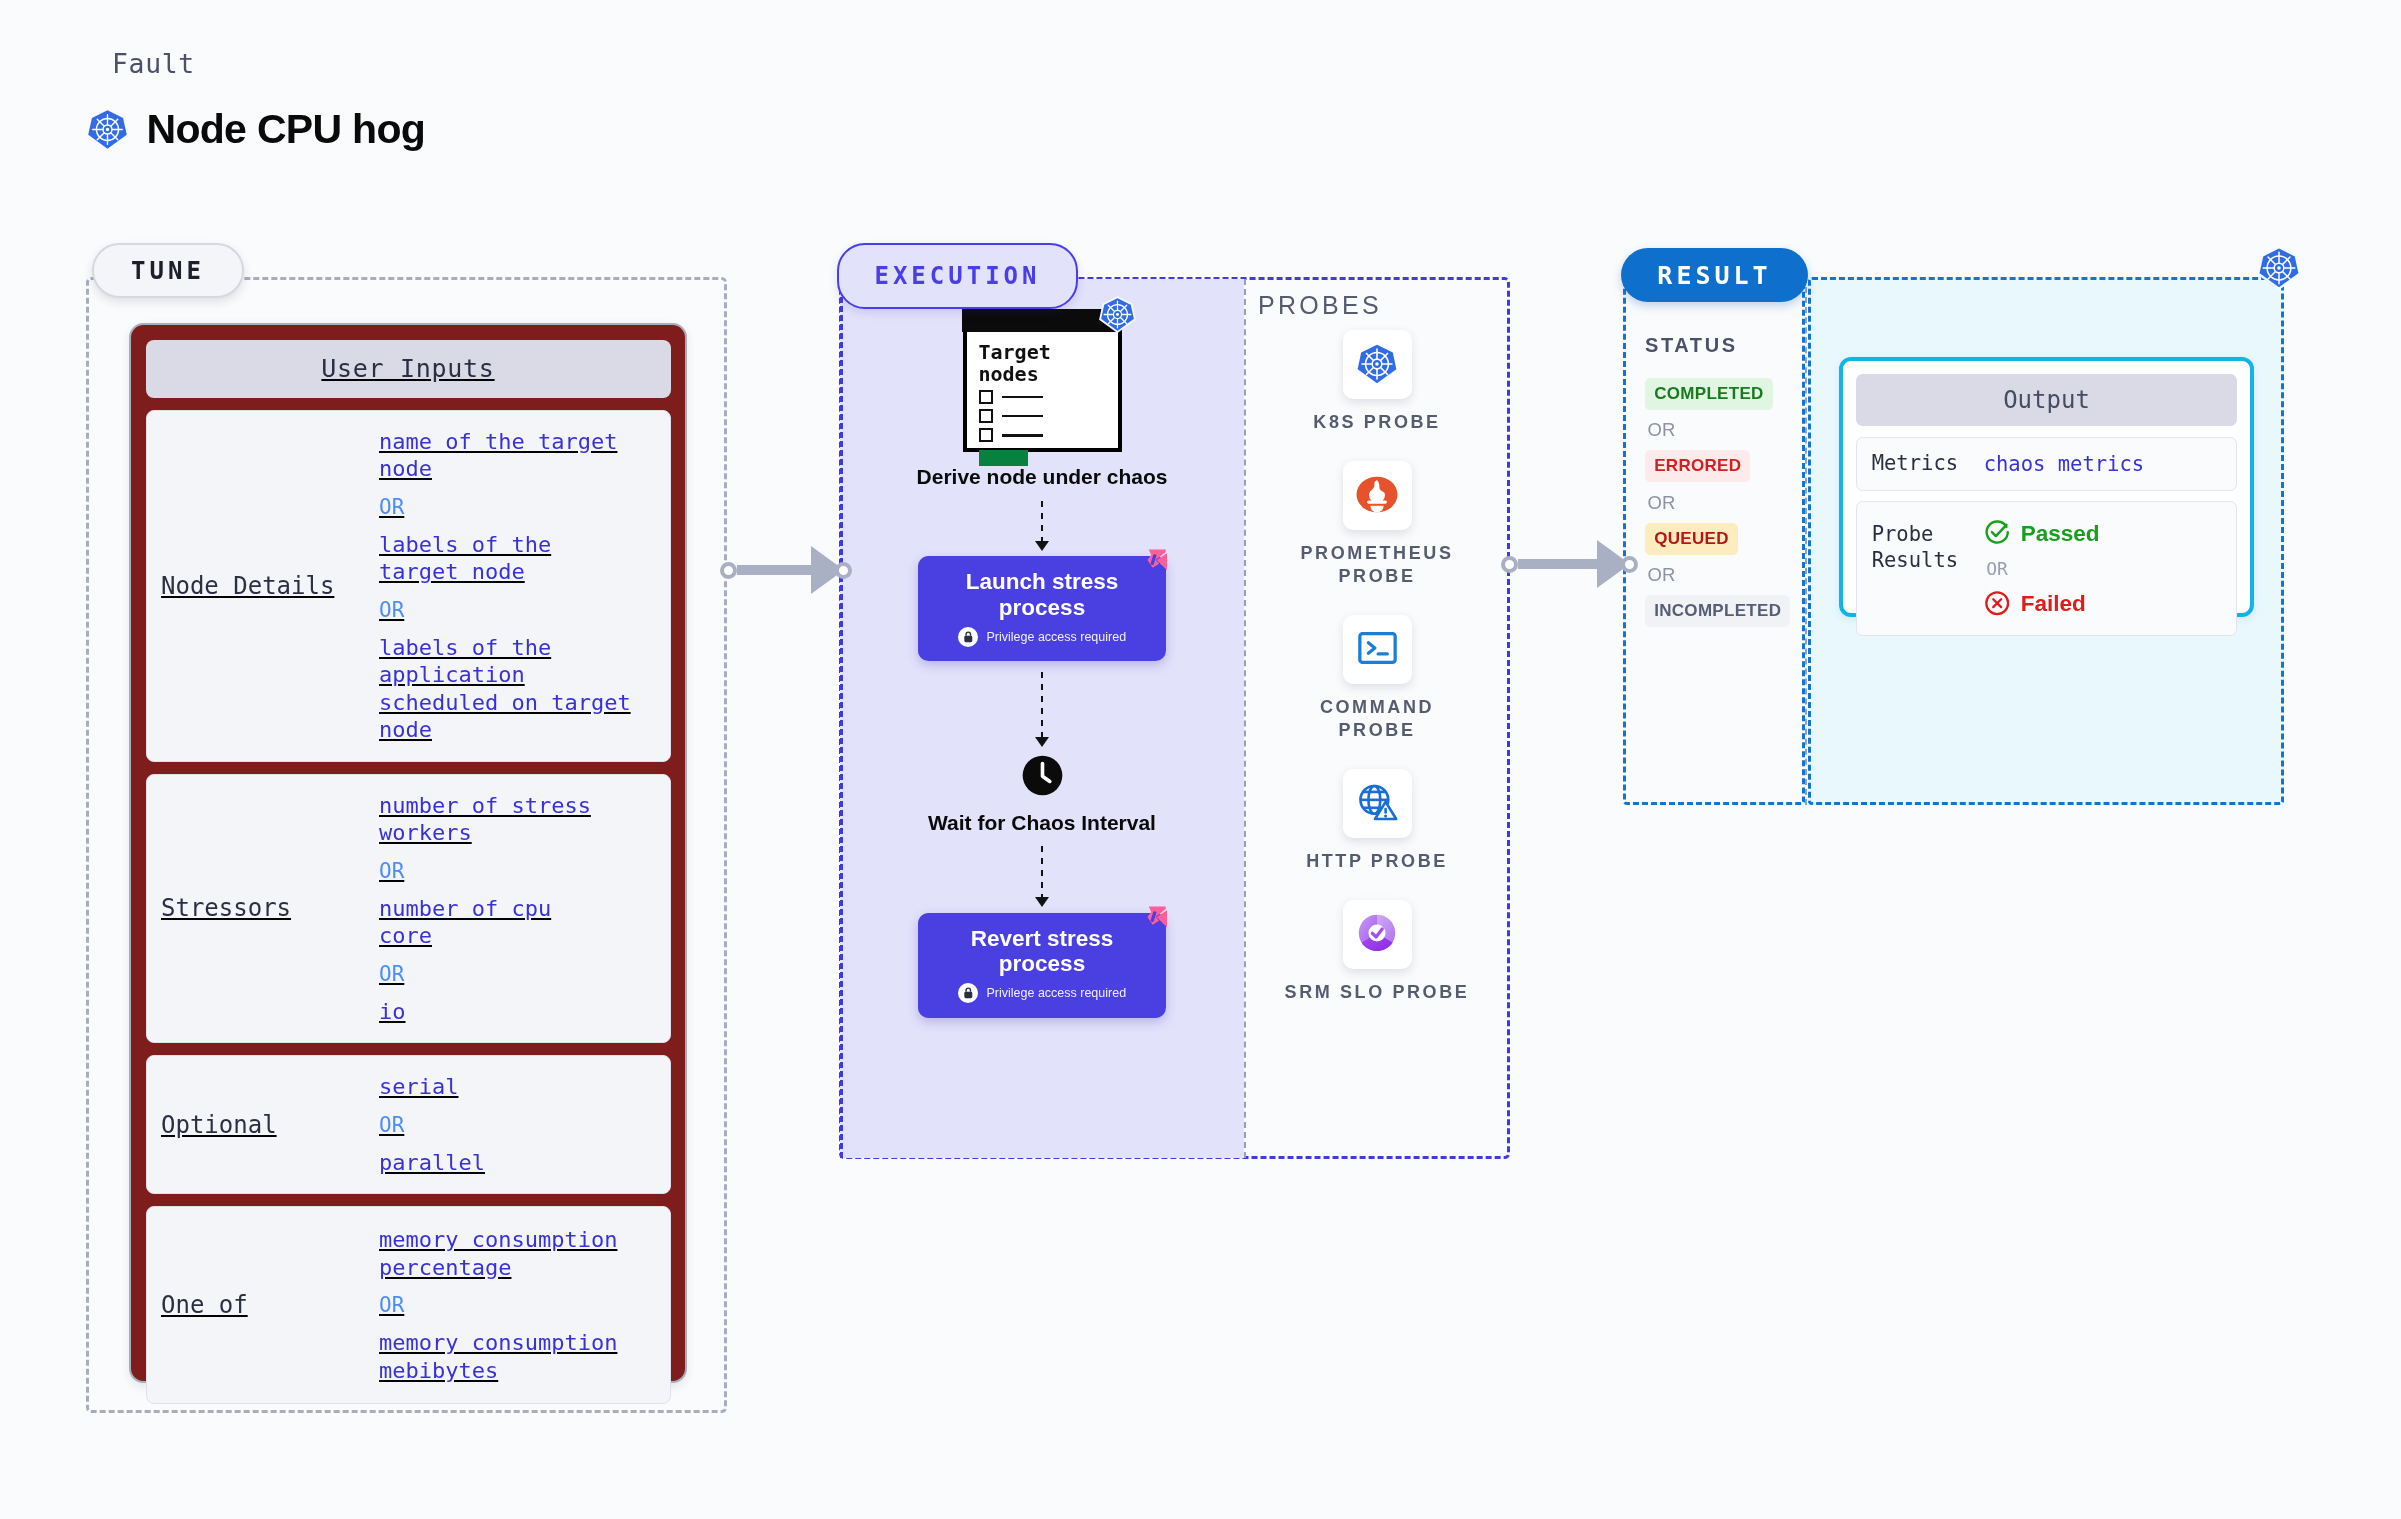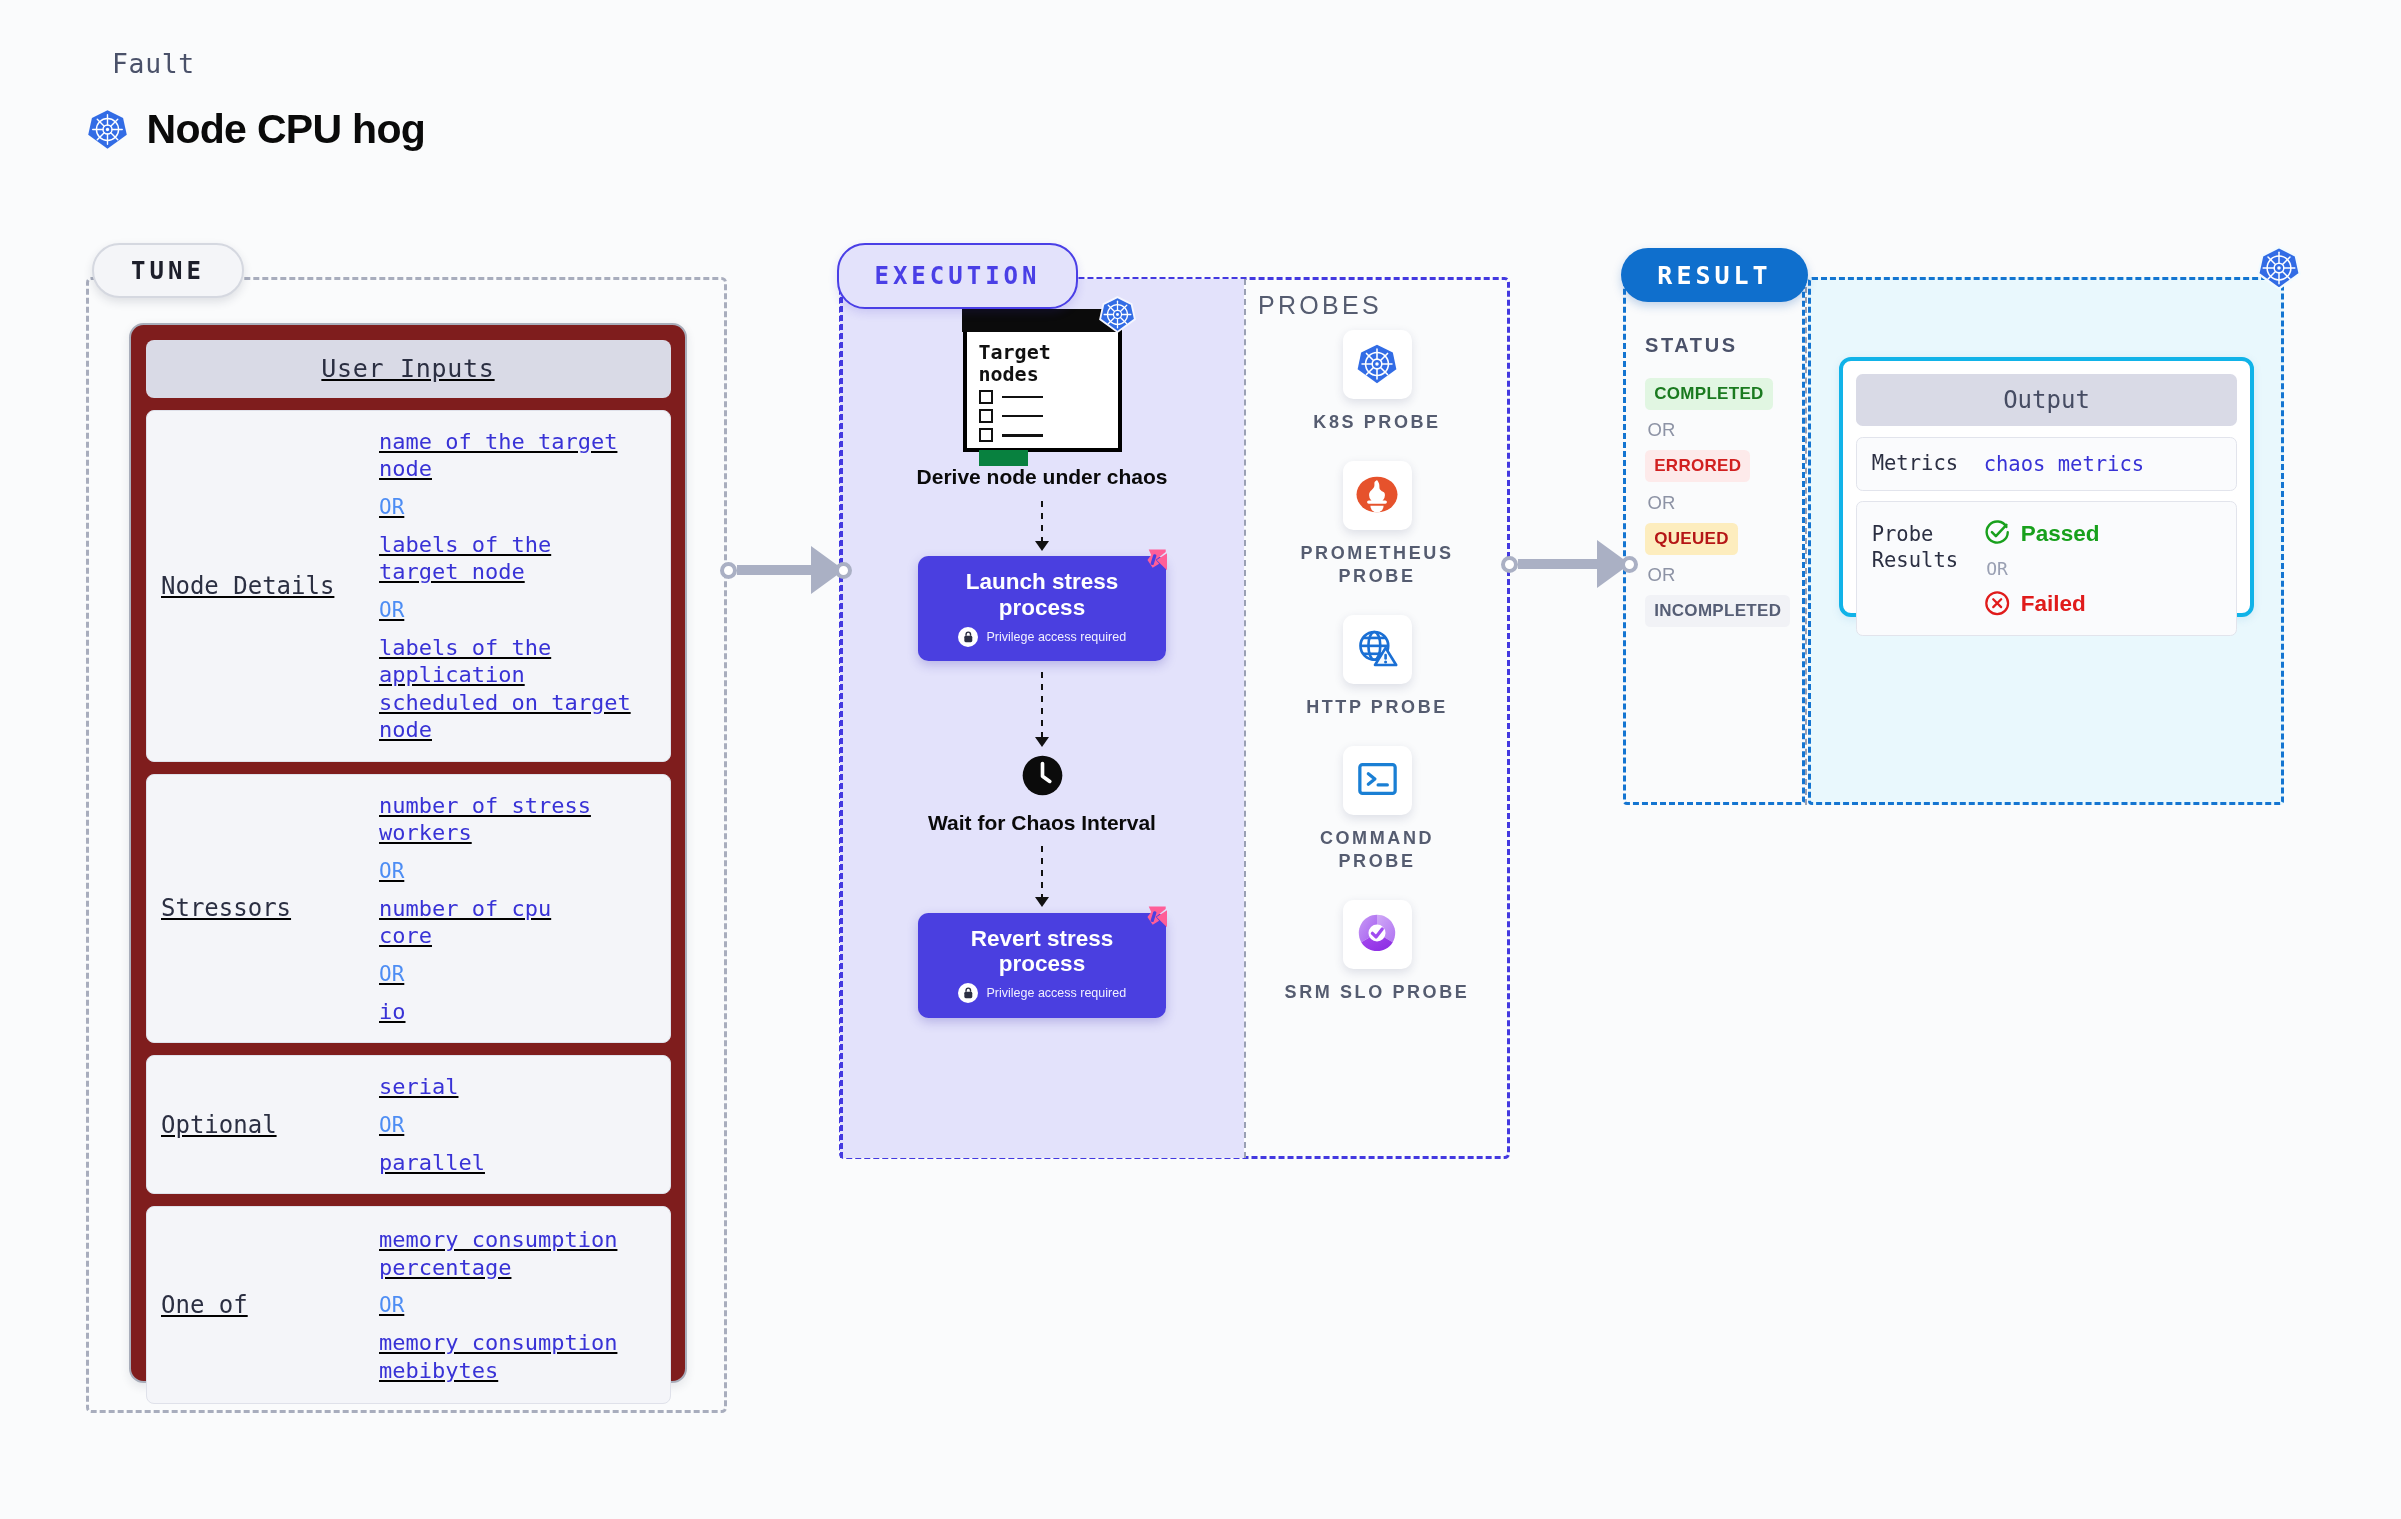--- a/index.html
+++ b/index.html
@@ -485,48 +485,48 @@
           <path d="M23 48 h20 a10 10 0 0 1 -20 0z" fill="#fff"></path>
         </svg>
       </span>
     </div>
     <div class="probe-name">PROMETHEUS PROBE</div>
   </div>
 
   <div class="probe-item">
     <div class="probe-tile">
       <span>
+        <svg width="41" height="34" viewBox="0 0 62 52">
+          <rect x="4" y="4" width="54" height="44" rx="4" fill="none" stroke="#1a7fd4" stroke-width="5"></rect>
+          <path d="M17 18 L27 26 L17 34" stroke="#1a7fd4" stroke-width="5" fill="none" stroke-linecap="round" stroke-linejoin="round"></path>
+          <line x1="32" y1="35" x2="46" y2="35" stroke="#1a7fd4" stroke-width="5" stroke-linecap="round"></line>
+        </svg>
+      </span>
+    </div>
+    <div class="probe-name">COMMAND PROBE</div>
+  </div>
+
+  <div class="probe-item">
+    <div class="probe-tile">
+      <span>
         <svg width="44" height="41" viewBox="0 0 66 62">
           <g stroke="#1a6fd4" stroke-width="4" fill="none">
             <circle cx="29" cy="27" r="21"></circle>
             <ellipse cx="29" cy="27" rx="9" ry="21"></ellipse>
             <line x1="8" y1="27" x2="50" y2="27"></line>
             <line x1="12" y1="15" x2="46" y2="15"></line>
             <line x1="12" y1="39" x2="46" y2="39"></line>
           </g>
           <path d="M46 30 L62 56 H30 Z" fill="#f7fbff" stroke="#1a6fd4" stroke-width="4" stroke-linejoin="round"></path>
           <rect x="44" y="39" width="4" height="9" rx="2" fill="#1a6fd4"></rect>
           <circle cx="46" cy="51.5" r="2.3" fill="#1a6fd4"></circle>
         </svg>
       </span>
     </div>
     <div class="probe-name">HTTP PROBE</div>
-  </div>
-
-  <div class="probe-item">
-    <div class="probe-tile">
-      <span>
-        <svg width="41" height="34" viewBox="0 0 62 52">
-          <rect x="4" y="4" width="54" height="44" rx="4" fill="none" stroke="#1a7fd4" stroke-width="5"></rect>
-          <path d="M17 18 L27 26 L17 34" stroke="#1a7fd4" stroke-width="5" fill="none" stroke-linecap="round" stroke-linejoin="round"></path>
-          <line x1="32" y1="35" x2="46" y2="35" stroke="#1a7fd4" stroke-width="5" stroke-linecap="round"></line>
-        </svg>
-      </span>
-    </div>
-    <div class="probe-name">COMMAND PROBE</div>
   </div>
 
   <div class="probe-item">
     <div class="probe-tile">
       <span>
         <svg width="42" height="42" viewBox="0 0 64 64">
           <defs>
             <linearGradient id="sloA" x1="0" y1="0" x2="1" y2="1">
               <stop offset="0" stop-color="#c89bf5"></stop>
                 <stop offset="1" stop-color="#a45cf0"></stop>

